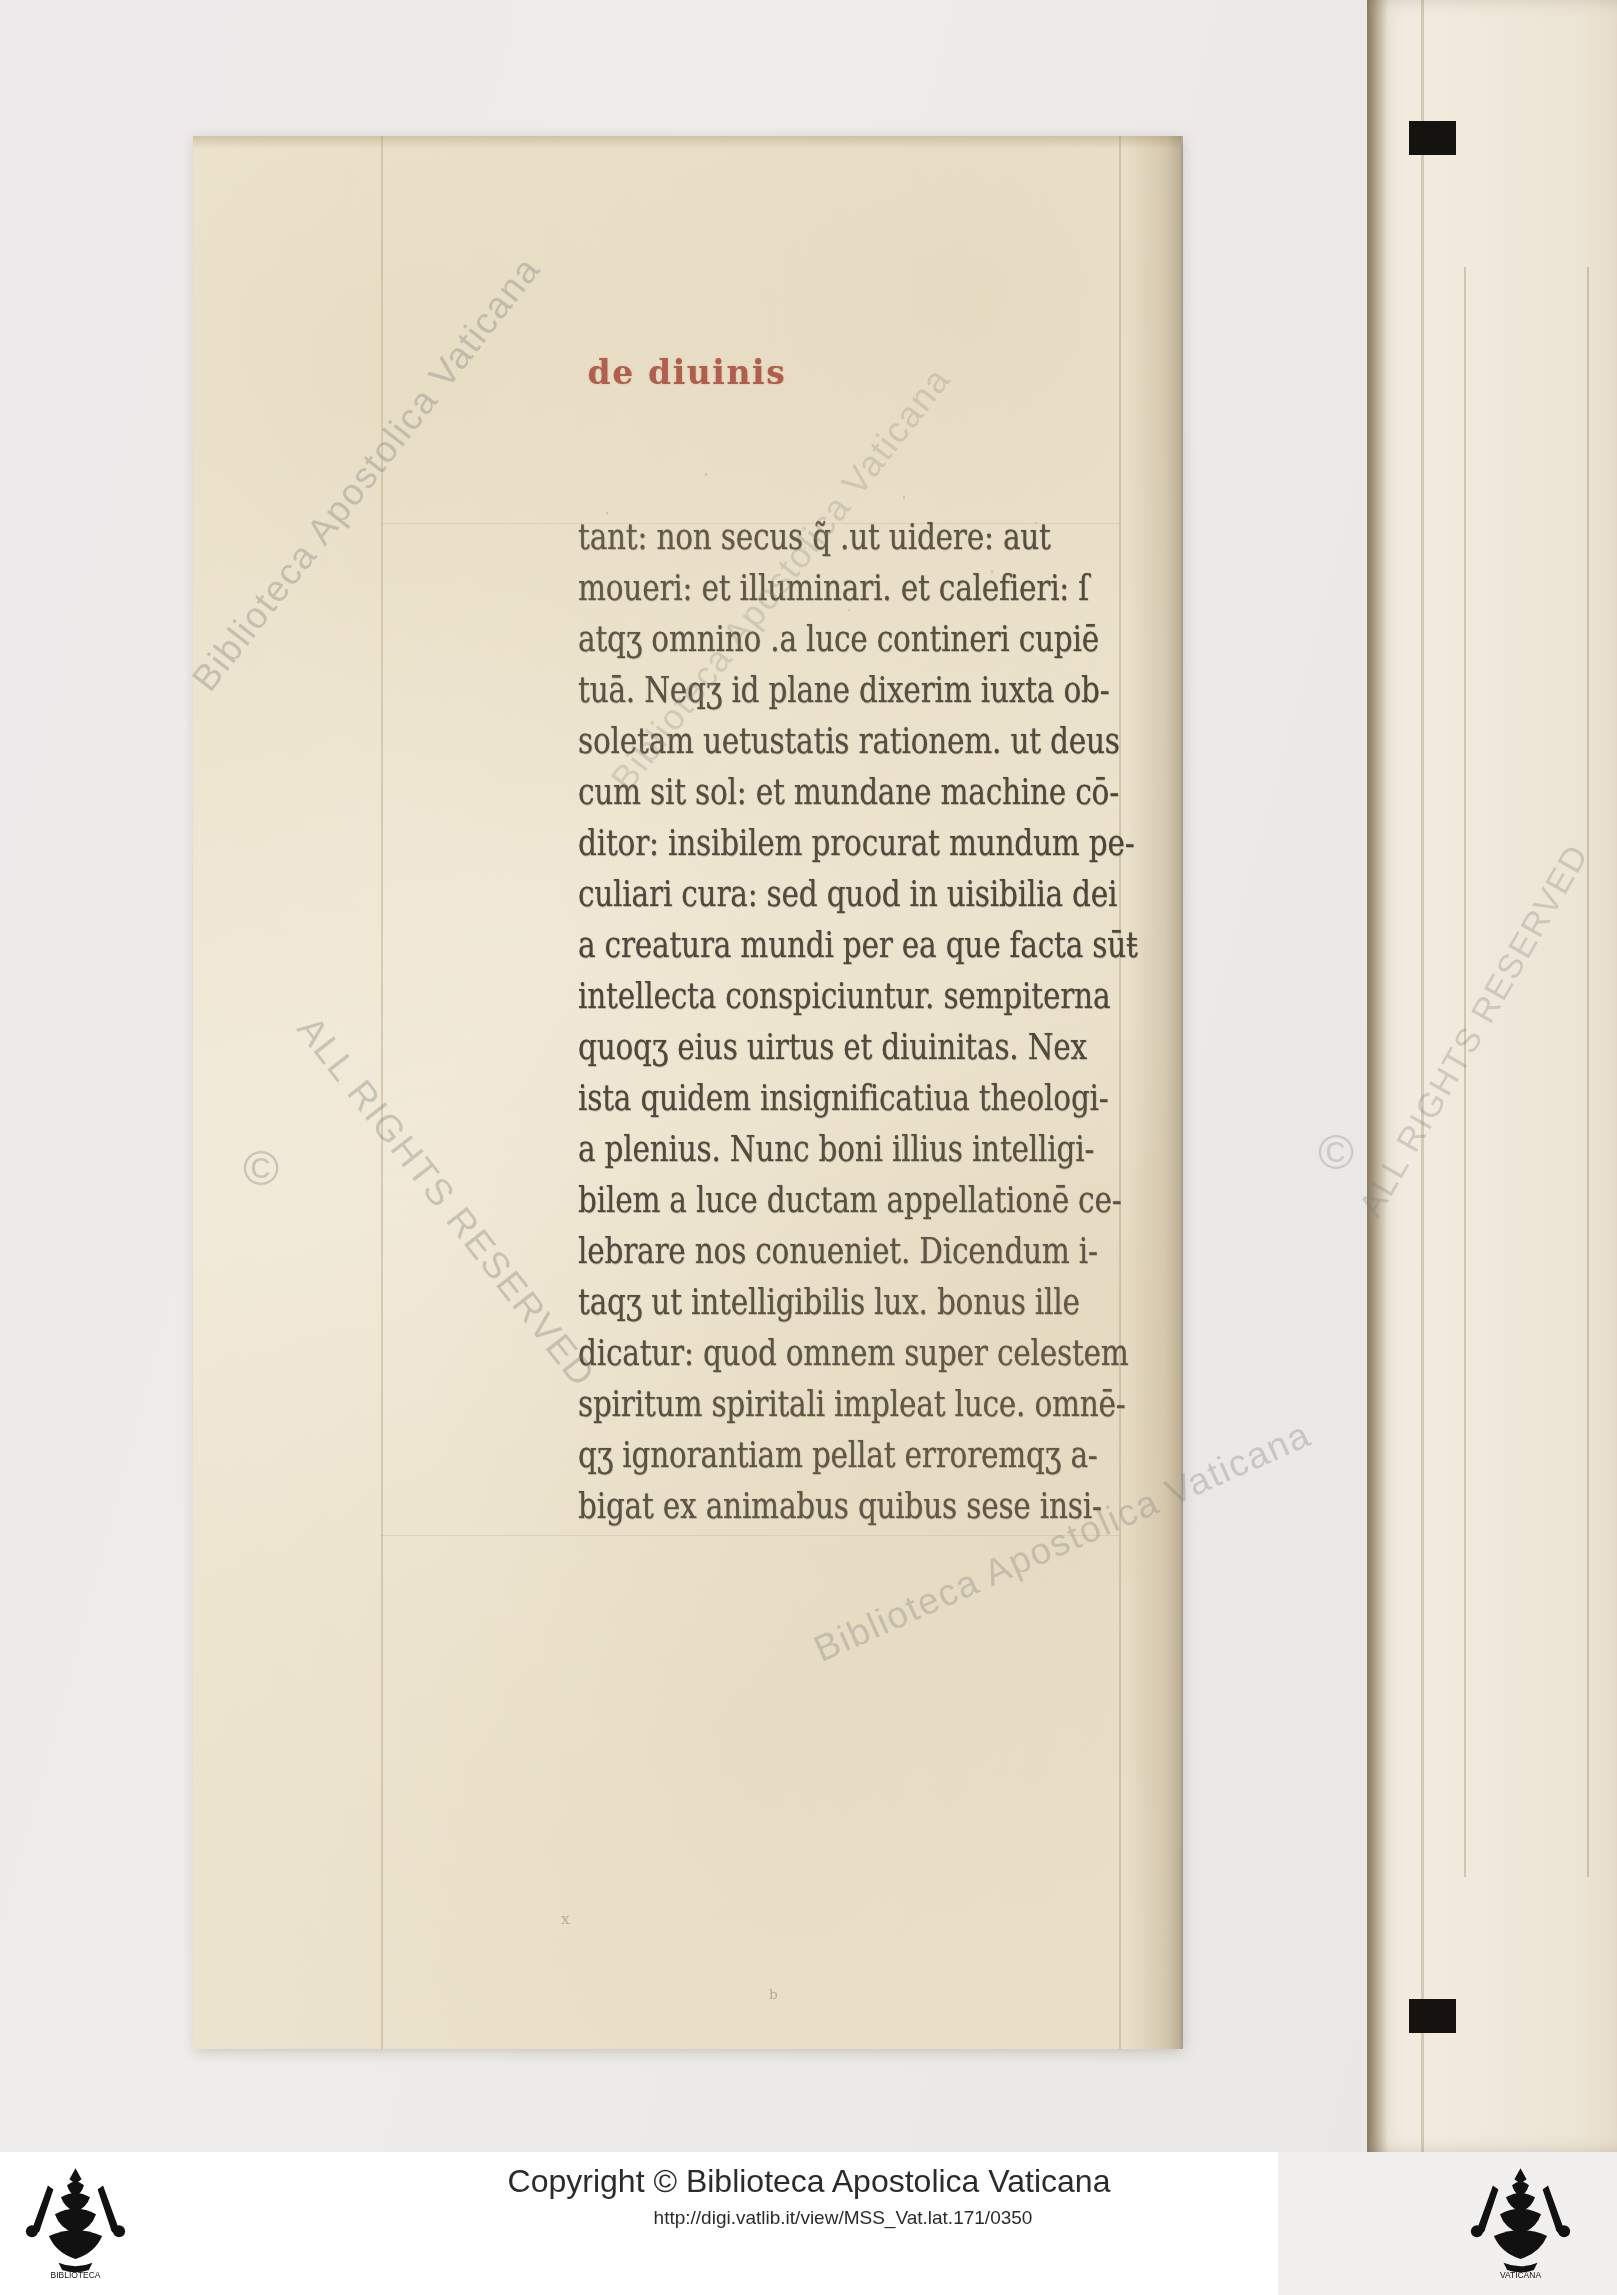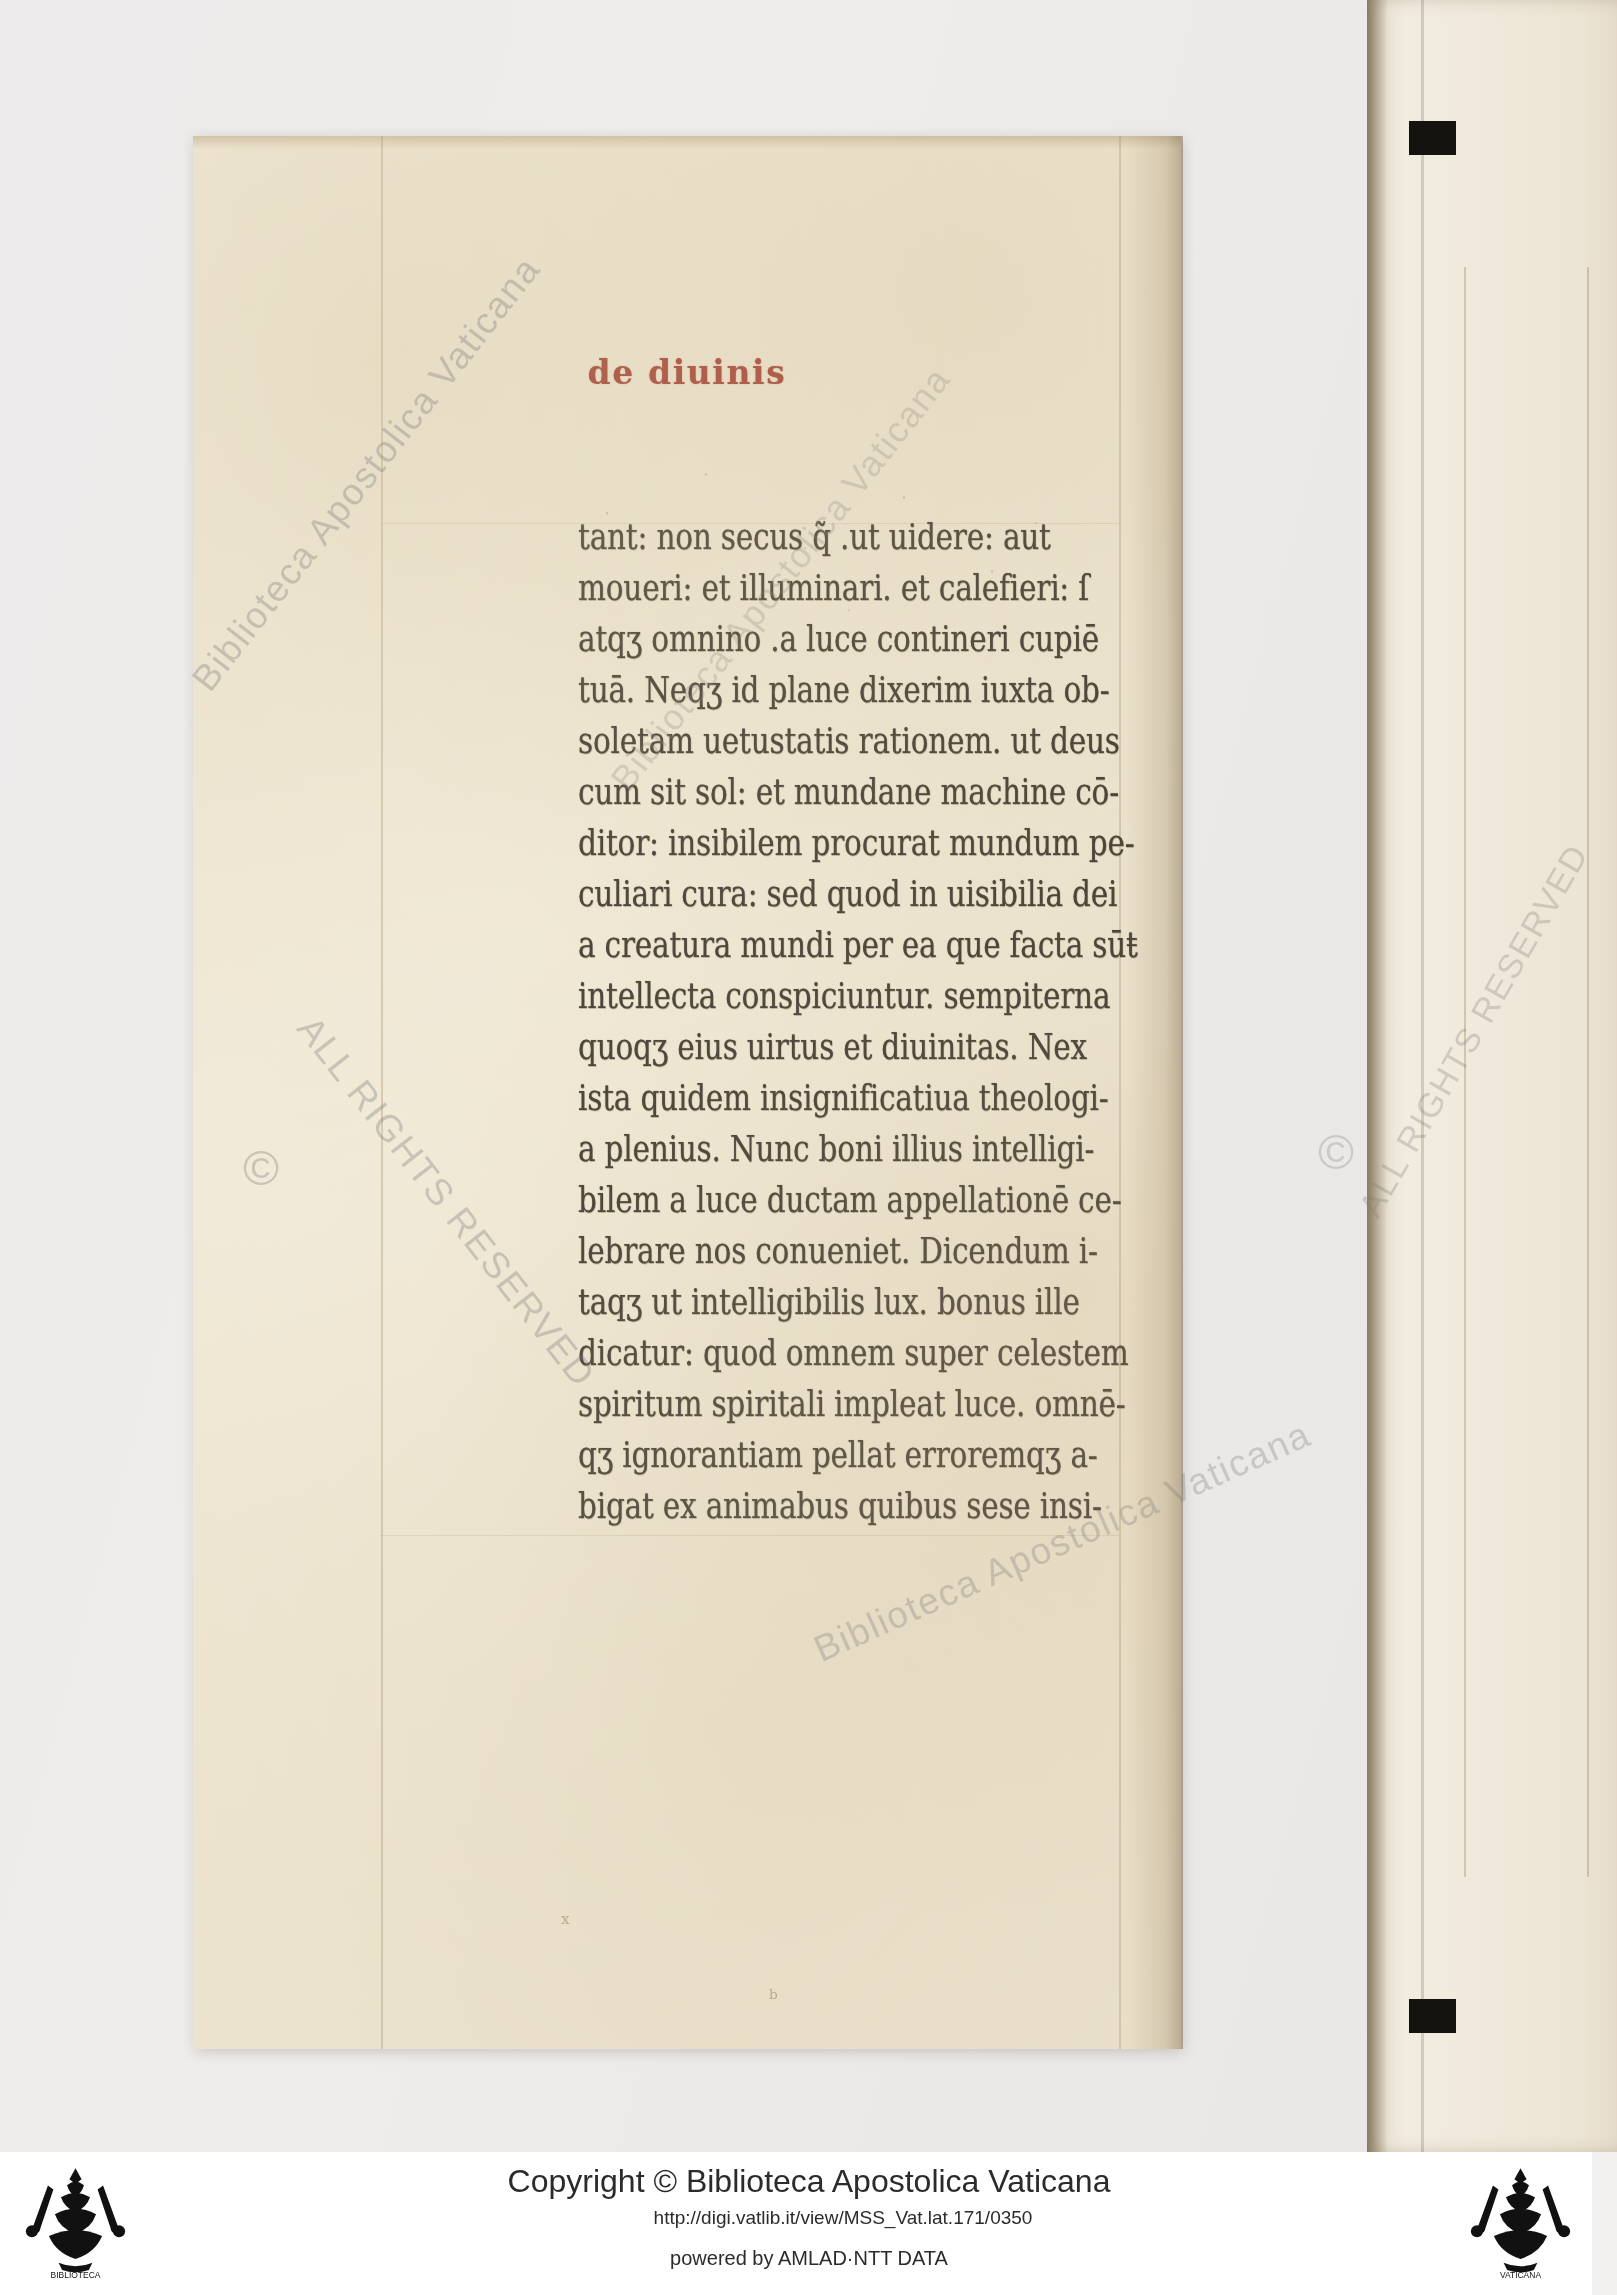--- a/index.html
+++ b/index.html
@@ -189,21 +189,21 @@
     font-size: 49px;
     color: rgba(118,118,118,0.33);
   }
   .wm-copy-a { left: 243px; top: 1140px; }
   .wm-copy-b { left: 1318px; top: 1124px; color: rgba(132,128,122,0.30); }
 
   
   .footer {
     position: absolute;
     left: 0; top: 2152px;
-    width: 1592px; height: 144px;
+    width: 1278px; height: 144px;
     background: #ffffff;
   }
   .footer-text {
     position: absolute;
     left: 0; top: 0;
     width: 1618px;
     text-align: center;
     font-family: "Liberation Sans", sans-serif;
     color: #2b2b2b;
   }
@@ -278,21 +278,20 @@
   <div class="wm wm-arc-text wm-c2">ALL RIGHTS RESERVED</div>
   <div class="wm wm-arc-text wm-c3">Biblioteca Apostolica Vaticana</div>
   <div class="wm wm-arc-text wm-c4">Biblioteca Apostolica Vaticana</div>
   <div class="wm wm-arc-text wm-c5">ALL RIGHTS RESERVED</div>
   <div class="wm wm-copy wm-copy-a">©</div>
   <div class="wm wm-copy wm-copy-b">©</div>
 
   <div class="footer">
     <div class="footer-text f-line1">Copyright © Biblioteca Apostolica Vaticana</div>
     <div class="footer-text f-line2">http://digi.vatlib.it/view/MSS_Vat.lat.171/0350</div>
-    <div class="footer-text f-line3">powered by AMLAD·NTT DATA</div>
   </div>
 
   <div class="crest crest-left">
     <svg viewBox="0 0 100 100" xmlns="http://www.w3.org/2000/svg">
       <g fill="#111111">
         <path d="M50 6 l5 9 -5 4 -5 -4 z"></path>
         <path d="M43 20 q7 -6 14 0 q-2 7 -7 9 q-5 -2 -7 -9 z"></path>
         <path d="M38 30 q12 -7 24 0 q-3 9 -12 12 q-9 -3 -12 -12 z"></path>
         <path d="M33 44 q17 -9 34 0 q-4 12 -17 16 q-13 -4 -17 -16 z"></path>
         <path d="M28 62 q22 -10 44 0 q-6 14 -22 19 q-16 -5 -22 -19 z"></path>

